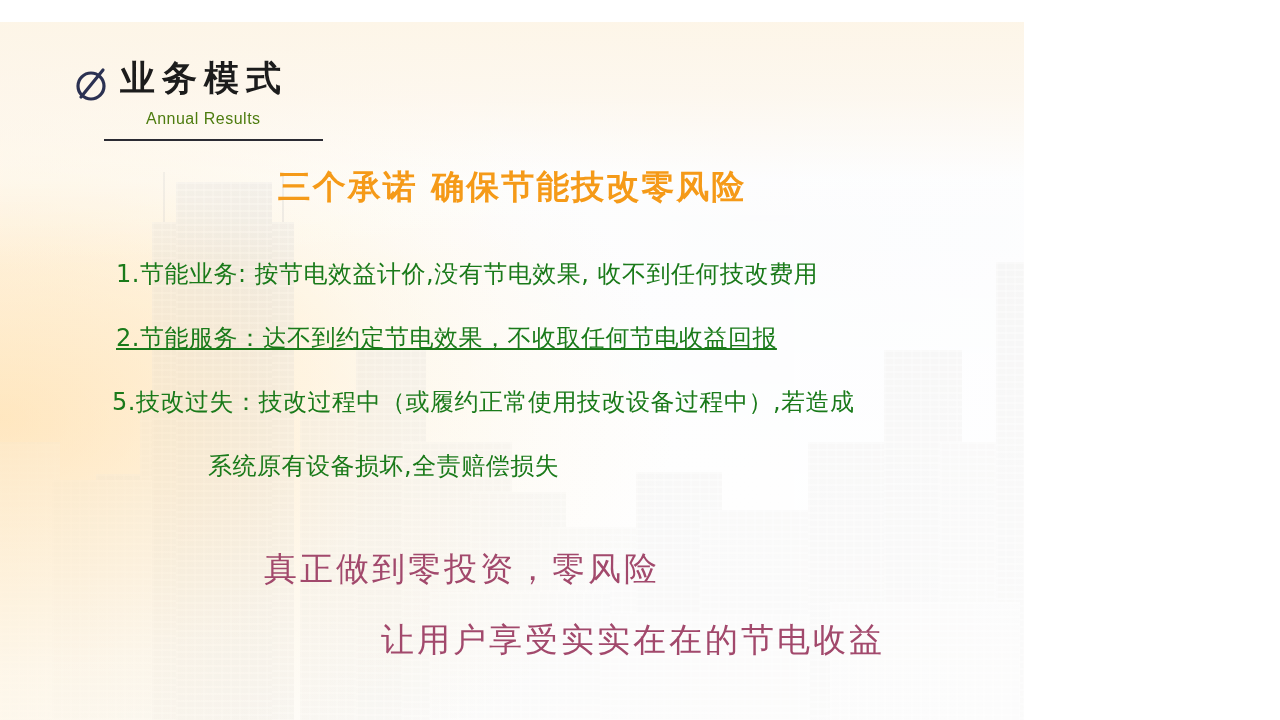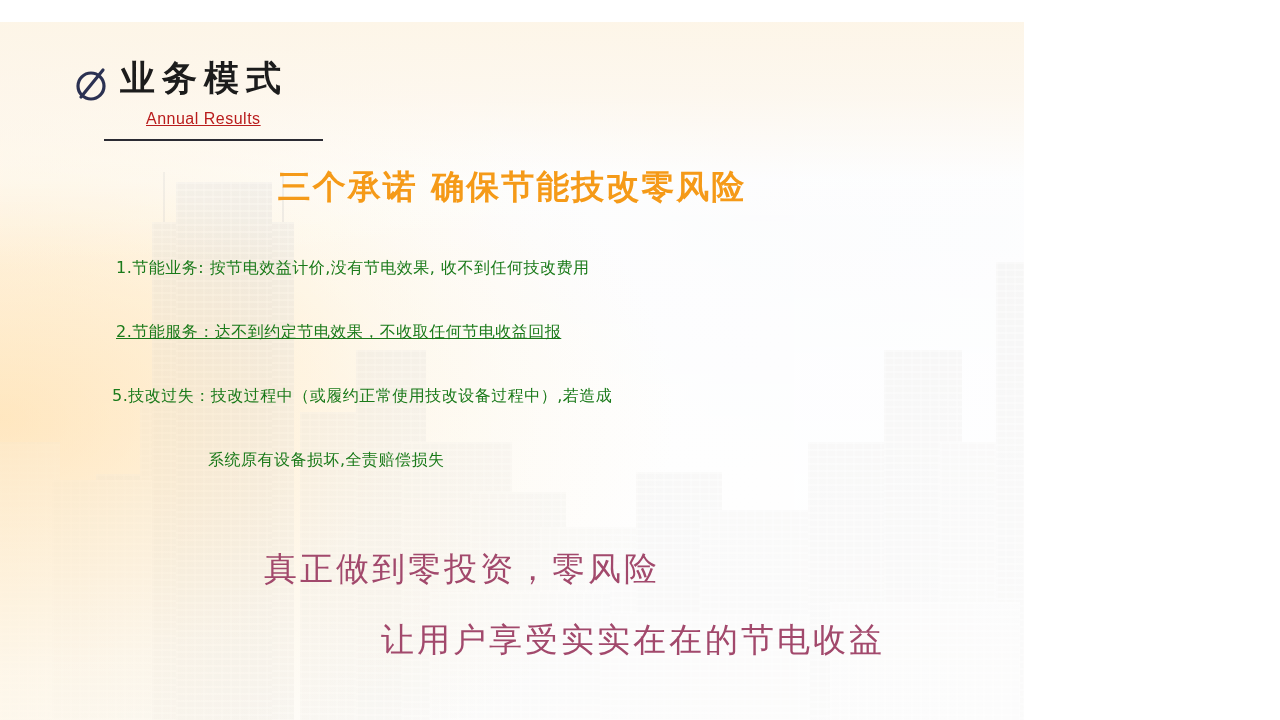--- a/index.html
+++ b/index.html
@@ -107,23 +107,22 @@
     color: #1c1c1c;
     white-space: nowrap;
     font-family: "DejaVu Sans", "Liberation Sans", sans-serif;
   }
   .page-subtitle {
     position: absolute;
     left: 146px;
     top: 88px;
     font-size: 16px;
     letter-spacing: 0.5px;
-    color: #b91c1c;
-    white-space: nowrap;
-    text-decoration: underline;
+    color: #4d7c0f;
+    white-space: nowrap;
   }
   .title-rule {
     position: absolute;
     left: 104px;
     top: 117px;
     width: 219px;
     height: 2px;
     background: #2b2b33;
   }
 
@@ -168,21 +167,21 @@
     font-family: "DejaVu Sans", "Liberation Sans", sans-serif;
   }
 
   .body-list {
     position: absolute;
     left: 0;
     top: 236px;
     width: 1280px;
   }
   .body-line {
-    font-size: 16px;
+    font-size: 24px;
     color: #1a7a1a;
     letter-spacing: 0.5px;
     white-space: nowrap;
     font-family: "DejaVu Sans", "Liberation Sans", sans-serif;
   }
   .body-line.l1 { position: absolute; left: 116px; top: 0px; }
   .body-line.l2 { position: absolute; left: 116px; top: 64px; text-decoration: underline; }
   .body-line.l3 { position: absolute; left: 112px; top: 128px; }
   .body-line.l4 { position: absolute; left: 208px; top: 192px; }
 

